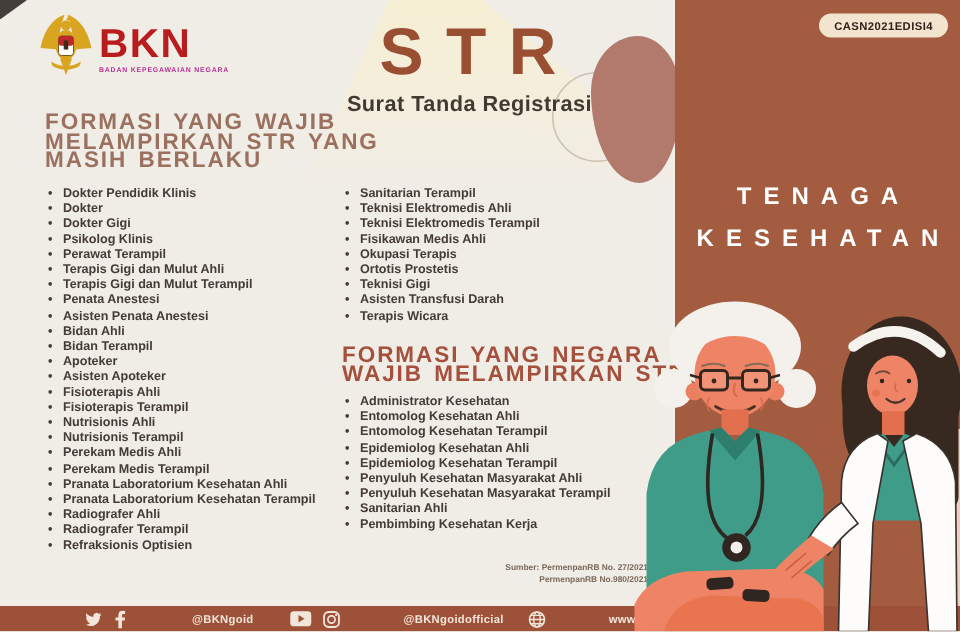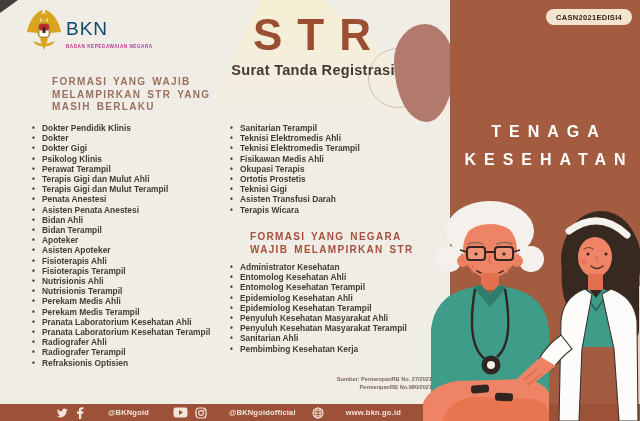--- a/index.html
+++ b/index.html
@@ -15,28 +15,28 @@
     clip-path:polygon(23% 0,46% 0,99% 100%,2% 100%);
     background:linear-gradient(to bottom,rgba(247,239,210,.95),rgba(247,239,210,.1));}
   .circle-deco{position:absolute;left:368px;top:48px;width:58px;height:58px;border-radius:50%;
     border:1px solid rgba(178,156,134,.55);z-index:1;}
   .rose-blob{position:absolute;left:394px;top:24px;width:60px;height:98px;background:#b27a6c;
     border-radius:52% 48% 46% 54% / 38% 42% 58% 62%;z-index:1;}
   
   .logo-block{position:absolute;left:26px;top:8px;display:flex;align-items:flex-start;z-index:3;}
   .garuda{width:36px;height:50px;margin-right:4px;}
   .logo-text{display:flex;flex-direction:column;margin-top:8px;}
-  .logo-name{font-size:19px;line-height:26px;font-weight:400;color:#0c4a6e;letter-spacing:1px;}
+  .logo-name{font-size:27px;line-height:26px;font-weight:700;color:#b91c1c;letter-spacing:1px;}
   .logo-sub{font-size:4.6px;font-weight:700;color:#b63193;letter-spacing:.55px;margin-top:1.5px;}
   
   .str-block{position:absolute;left:227px;top:10px;width:172px;text-align:center;z-index:2;}
   .str-abbr{font-size:44px;line-height:50px;font-weight:800;color:#9a4f33;letter-spacing:15px;text-indent:13px;}
   .str-full{font-size:14.5px;font-weight:700;color:#443931;letter-spacing:.3px;margin-top:2px;}
   
-  .heading{position:absolute;z-index:3;font-weight:800;letter-spacing:1.3px;word-spacing:2px;font-size:10px;line-height:12.5px;margin-left:22px;}
+  .heading{position:absolute;z-index:3;font-weight:800;letter-spacing:1.3px;word-spacing:2px;font-size:15px;line-height:12.5px;}
   .heading span{display:block;}
   .heading-wajib{left:30px;top:76px;color:#9b705e;}
   .heading-tidak{left:228px;top:231px;color:#a5503c;}
   ul.items{position:absolute;z-index:3;margin:0;padding:0;list-style:none;width:200px;
     font-size:8.4px;line-height:10.2px;font-weight:600;color:#453b35;}
   ul.items li{position:relative;padding-left:12px;}
   ul.items li::before{content:"•";position:absolute;left:2px;}
   .list-wajib-1{left:30px;top:123px;}
   .list-wajib-2{left:228px;top:123px;}
   .list-tidak{left:228px;top:262px;line-height:10.35px;}
@@ -48,21 +48,21 @@
     padding:3.5px 10px;font-size:7.5px;font-weight:800;color:#33211a;letter-spacing:.3px;text-align:right;}
   .panel-title{position:absolute;left:0;top:118px;width:100%;text-align:center;
     color:#ffffff;font-weight:700;font-size:16px;line-height:28px;letter-spacing:8px;text-indent:8px;}
   .panel-title span{display:block;}
   .pink-strip{position:absolute;left:632px;top:286px;width:8px;height:118px;background:#f0cec0;z-index:4;}
   
   .bottom-bar{position:absolute;left:0;top:404px;width:640px;height:17px;background:#9d5138;z-index:5;
     display:flex;align-items:center;padding-left:56px;box-sizing:border-box;}
   .bottom-bar .txt{font-size:7.5px;font-weight:700;color:#f2e6da;letter-spacing:.2px;}
   .bicon{display:flex;align-items:center;justify-content:center;}
-  .gap-s{margin-left:7px;} .gap-t{margin-left:2px;padding-left:20px;} .gap-l{margin-left:24px;} .gap-m{margin-left:16px;}
+  .gap-s{margin-left:7px;} .gap-t{margin-left:22px;padding-left:20px;} .gap-l{margin-left:24px;} .gap-m{margin-left:16px;}
   
   .illustration{position:absolute;left:413px;top:197px;width:227px;height:224px;z-index:6;}
 </style>
 </head>
 <body>
 
 <div class="poster">
 
   <div class="beam"></div>
   <div class="circle-deco"></div>

